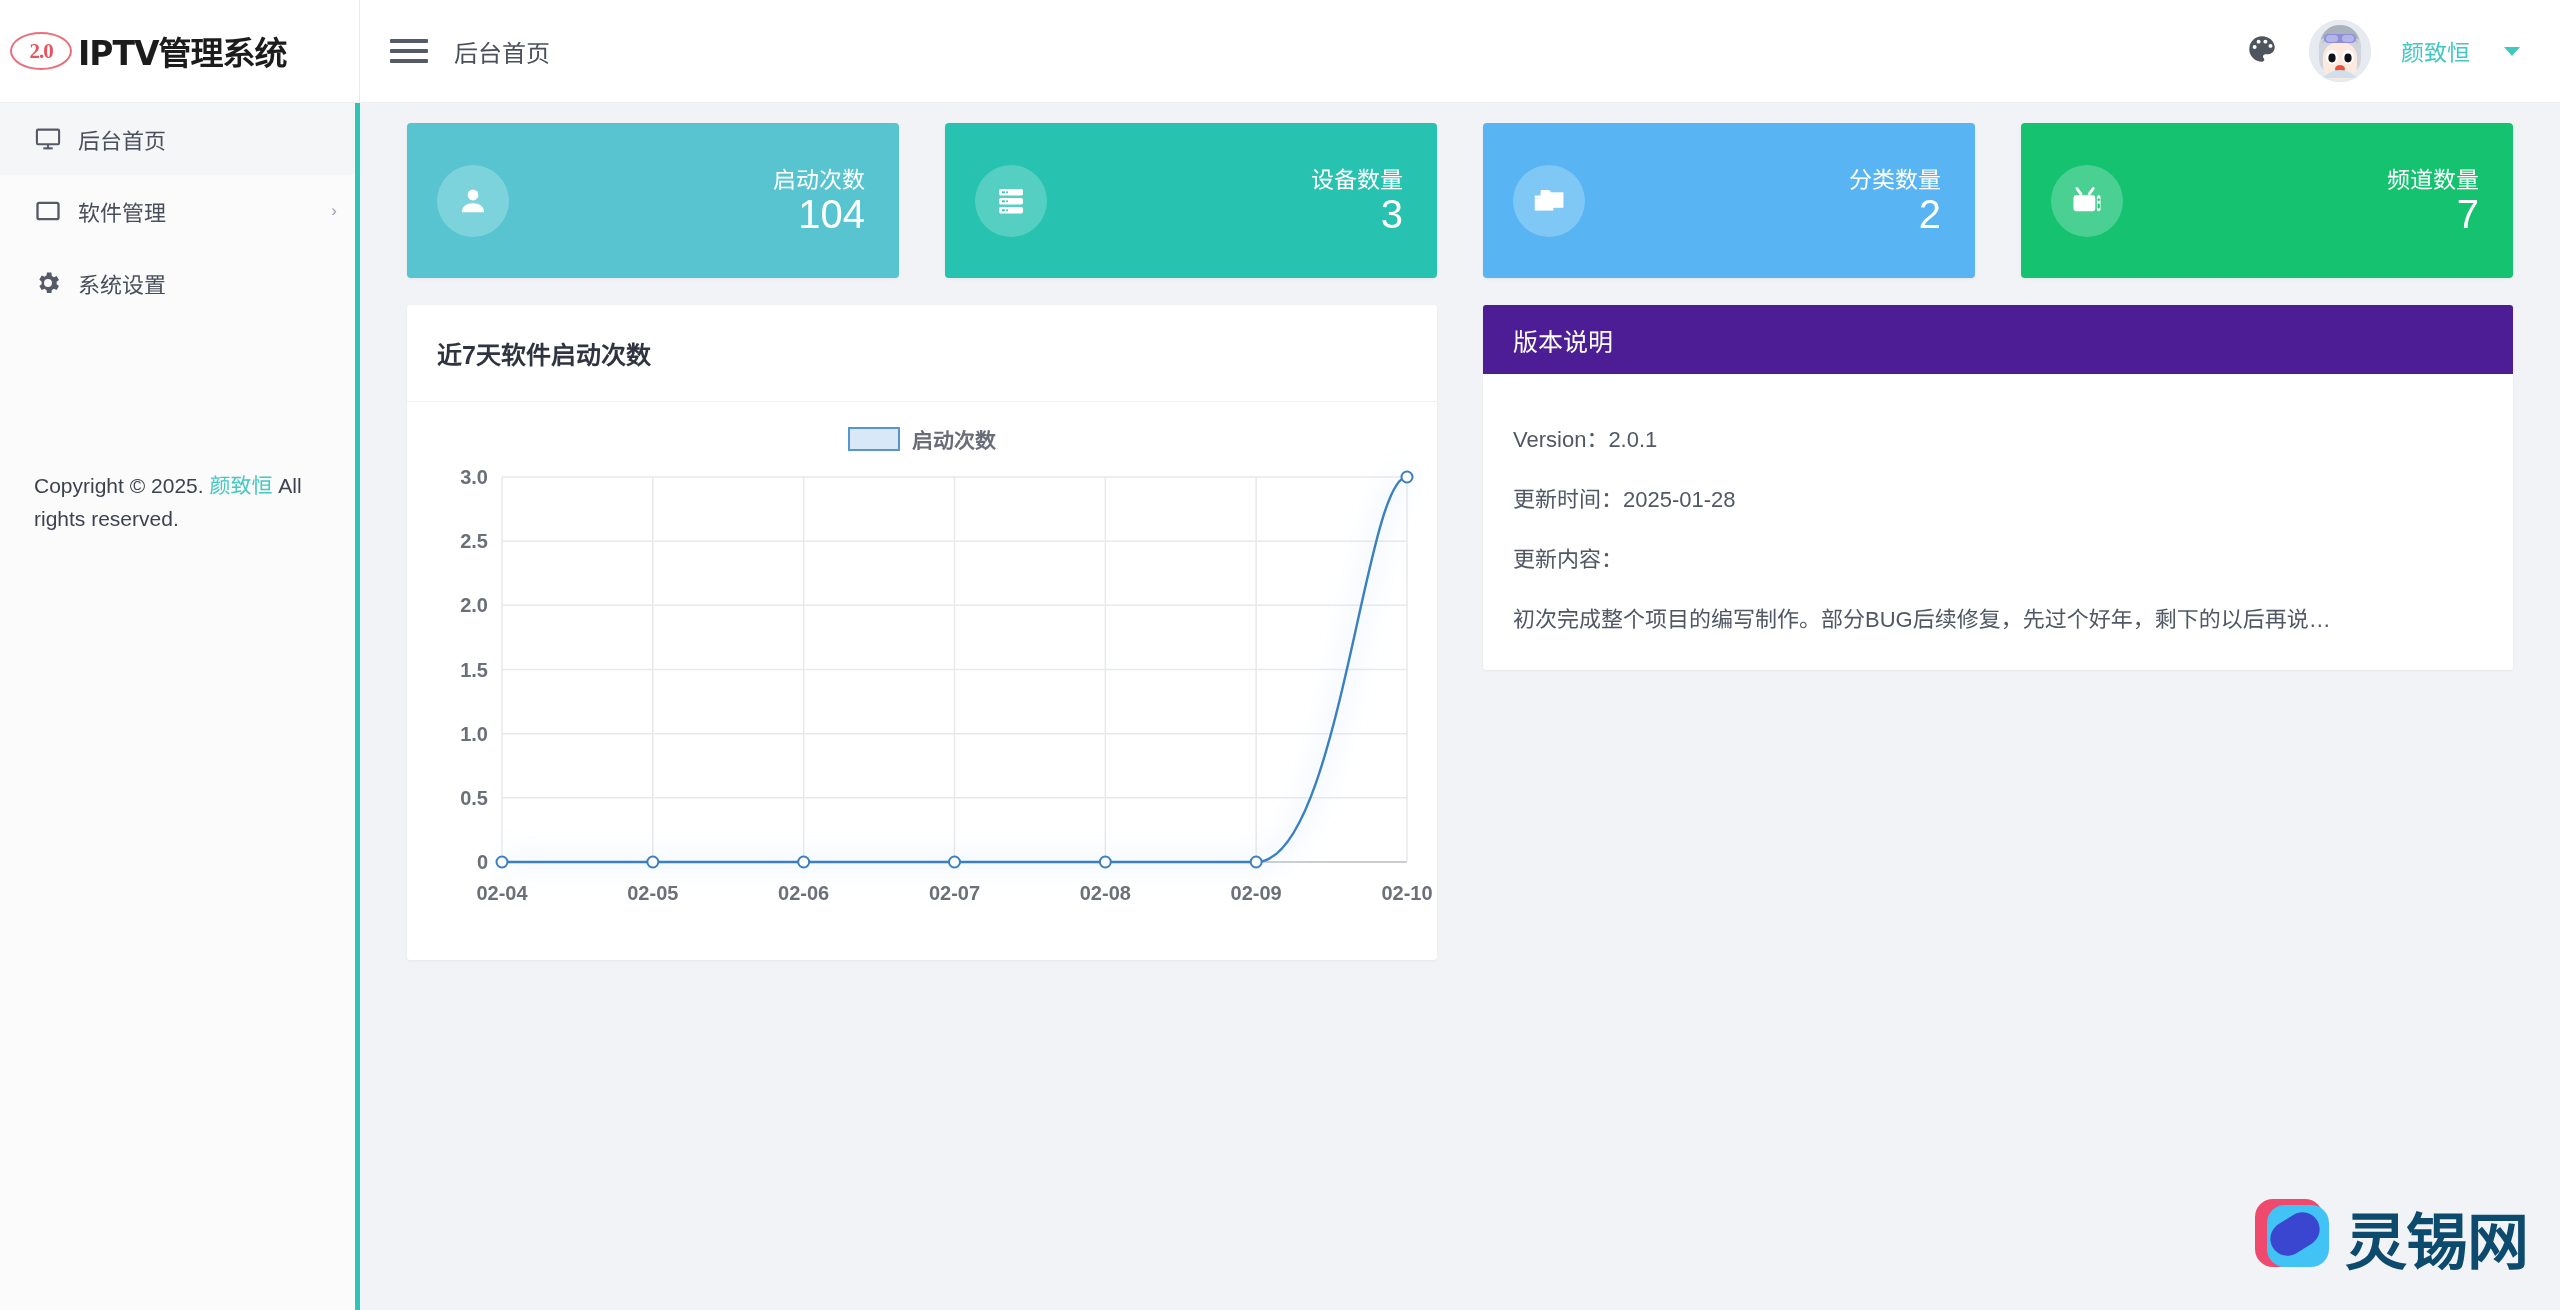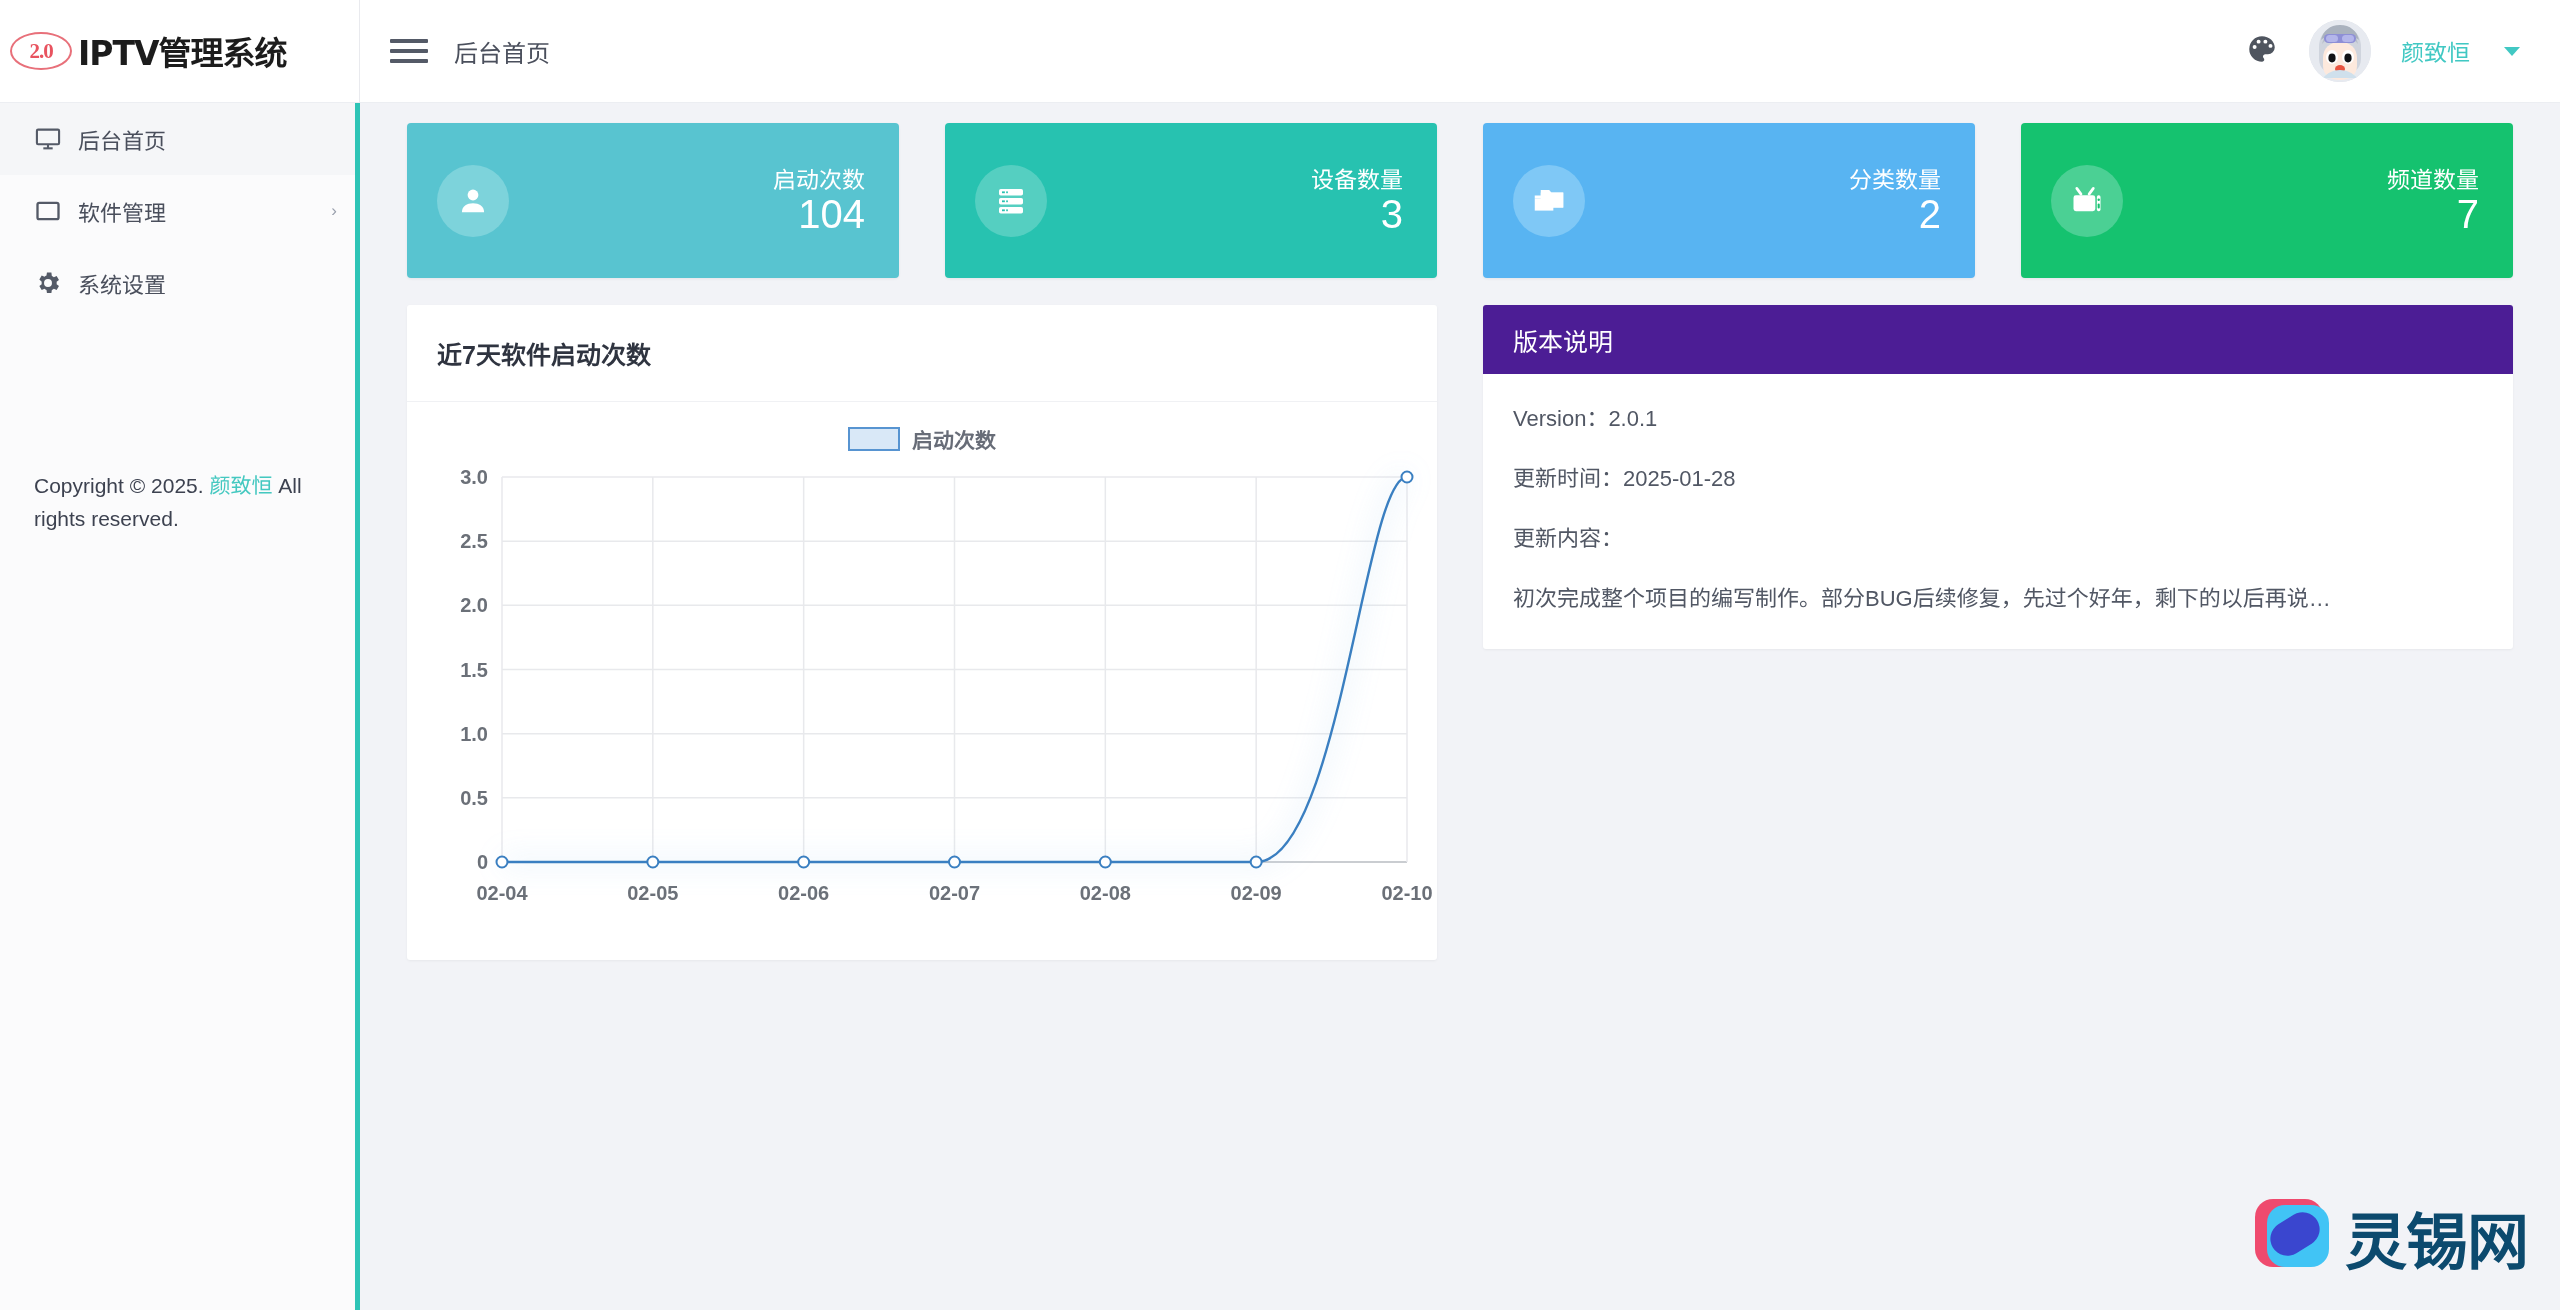--- a/index.html
+++ b/index.html
@@ -110,21 +110,21 @@
 
   svg#chart { position:absolute; left:0; top:0; width:1035px; height:557px; }
   .axis-label { font-size:20px; fill:#6b7078; font-family:"Liberation Sans",sans-serif; }
 
   #version-panel { width:1035px; }
   #version-head {
     height:69px; background:#4c1d95; color:#ffffff; font-size:25px;
     display:flex; align-items:center; padding:16px 30px; border-radius:3px 3px 0 0;
   }
   #version-body { padding:28px 30px 34px; }
-  #version-body p { font-size:22px; color:#515764; line-height:1.5; margin-bottom:27px; }
+  #version-body p { font-size:22px; color:#515764; line-height:1.5; margin-bottom:27px;margin-top:21px; }
   #version-body p:last-child { margin-bottom:0; }
 
   
   #watermark {
     position:absolute; right:32px; bottom:28px;
     display:flex; align-items:center; gap:10px;
   }
   #wm-text {
     font-size:62px; font-weight:bold; color:#0c4a6e; letter-spacing:-1px;
     font-family:"DejaVu Sans","Liberation Sans",sans-serif;

